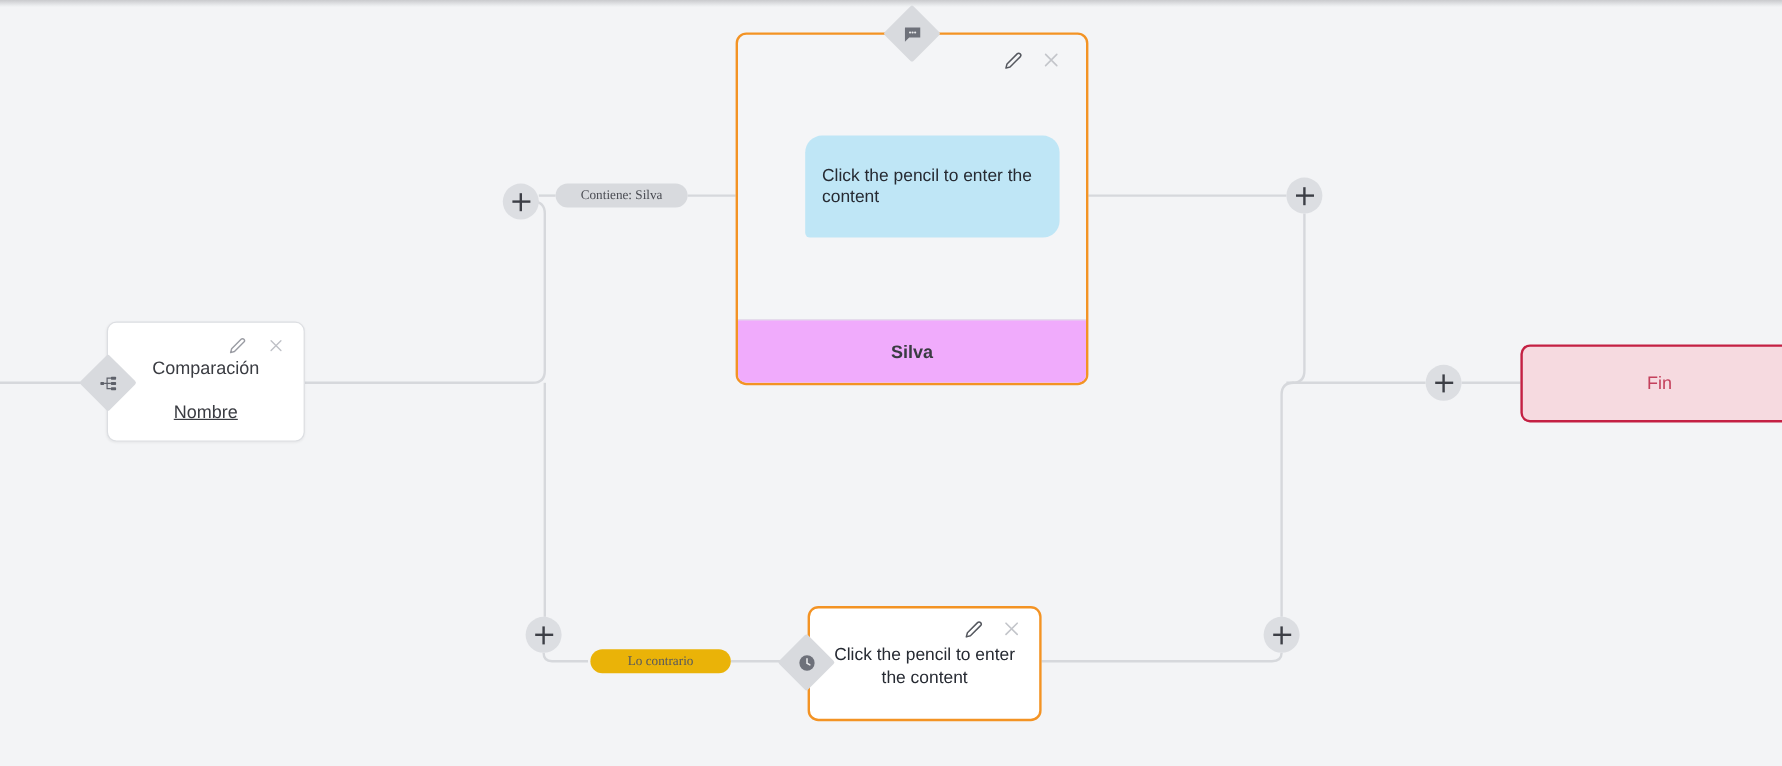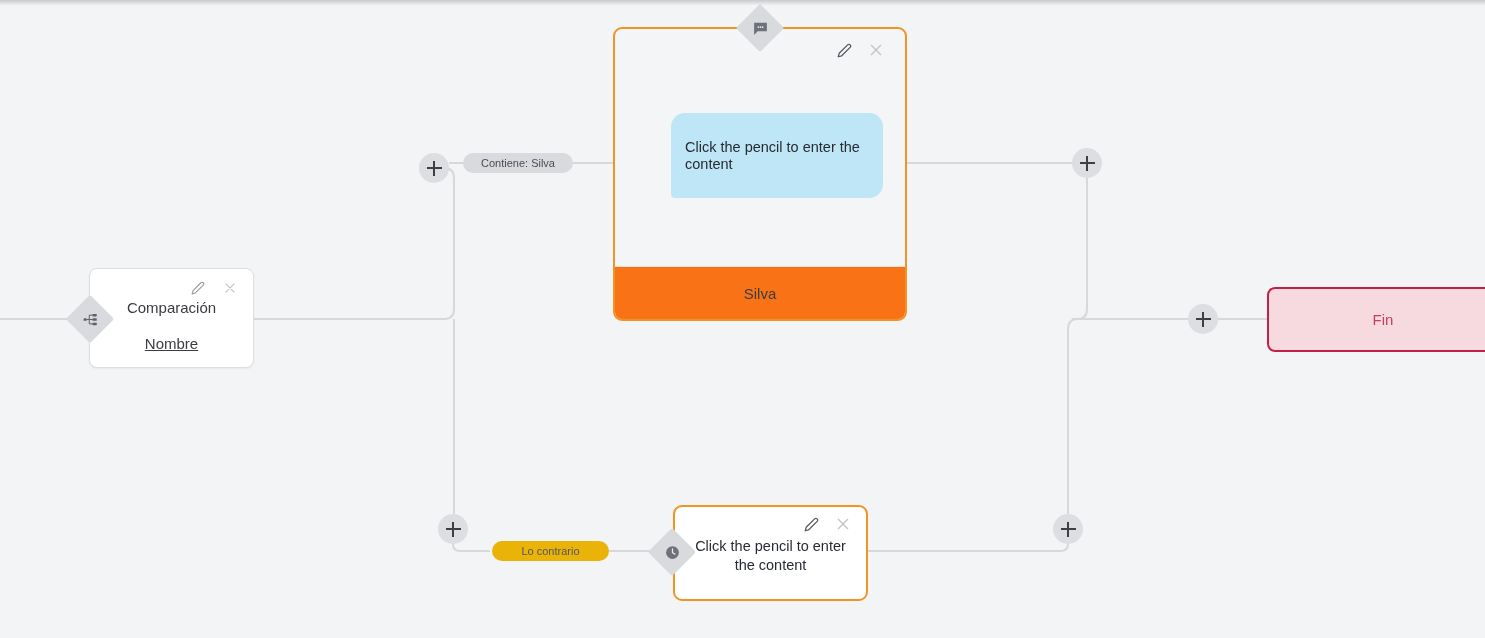--- a/index.html
+++ b/index.html
@@ -95,27 +95,28 @@
     color: #262a32;
     font-size: 14.5px;
     line-height: 17px;
     display: flex;
     align-items: center;
   }
   .node-msg .footer {
     position: absolute;
     left: 0; right: 0; bottom: 0;
     height: 52px;
-    background: #f97316;
+    background: #f0abfc;
     border-top: 1px solid #e2e4e8;
     display: flex;
     align-items: center;
     justify-content: center;
     color: #3a3c42;
     font-size: 15px;
+    font-weight: bold;
   }
 
   
   .node-msg2 {
     left: 673px;
     top: 505px;
     width: 195px;
     height: 96px;
     border: 2px solid #f39324;
     border-radius: 9px;
@@ -209,20 +210,21 @@
     height: 20px;
     border-radius: 10px;
     display: flex;
     align-items: center;
     justify-content: center;
     font-size: 11px;
     color: #4a4c53;
     padding: 0 12px;
     box-sizing: border-box;
     white-space: nowrap;
+    font-family: Liberation Serif, serif;
   }
   .edge-label.gray  { background: #d8dade; }
   .edge-label.white { background: #eab308; color: #55575e; }
 </style>
 </head>
 <body>
 
 <div id="canvas">
 
   <div class="top-strip"></div>

